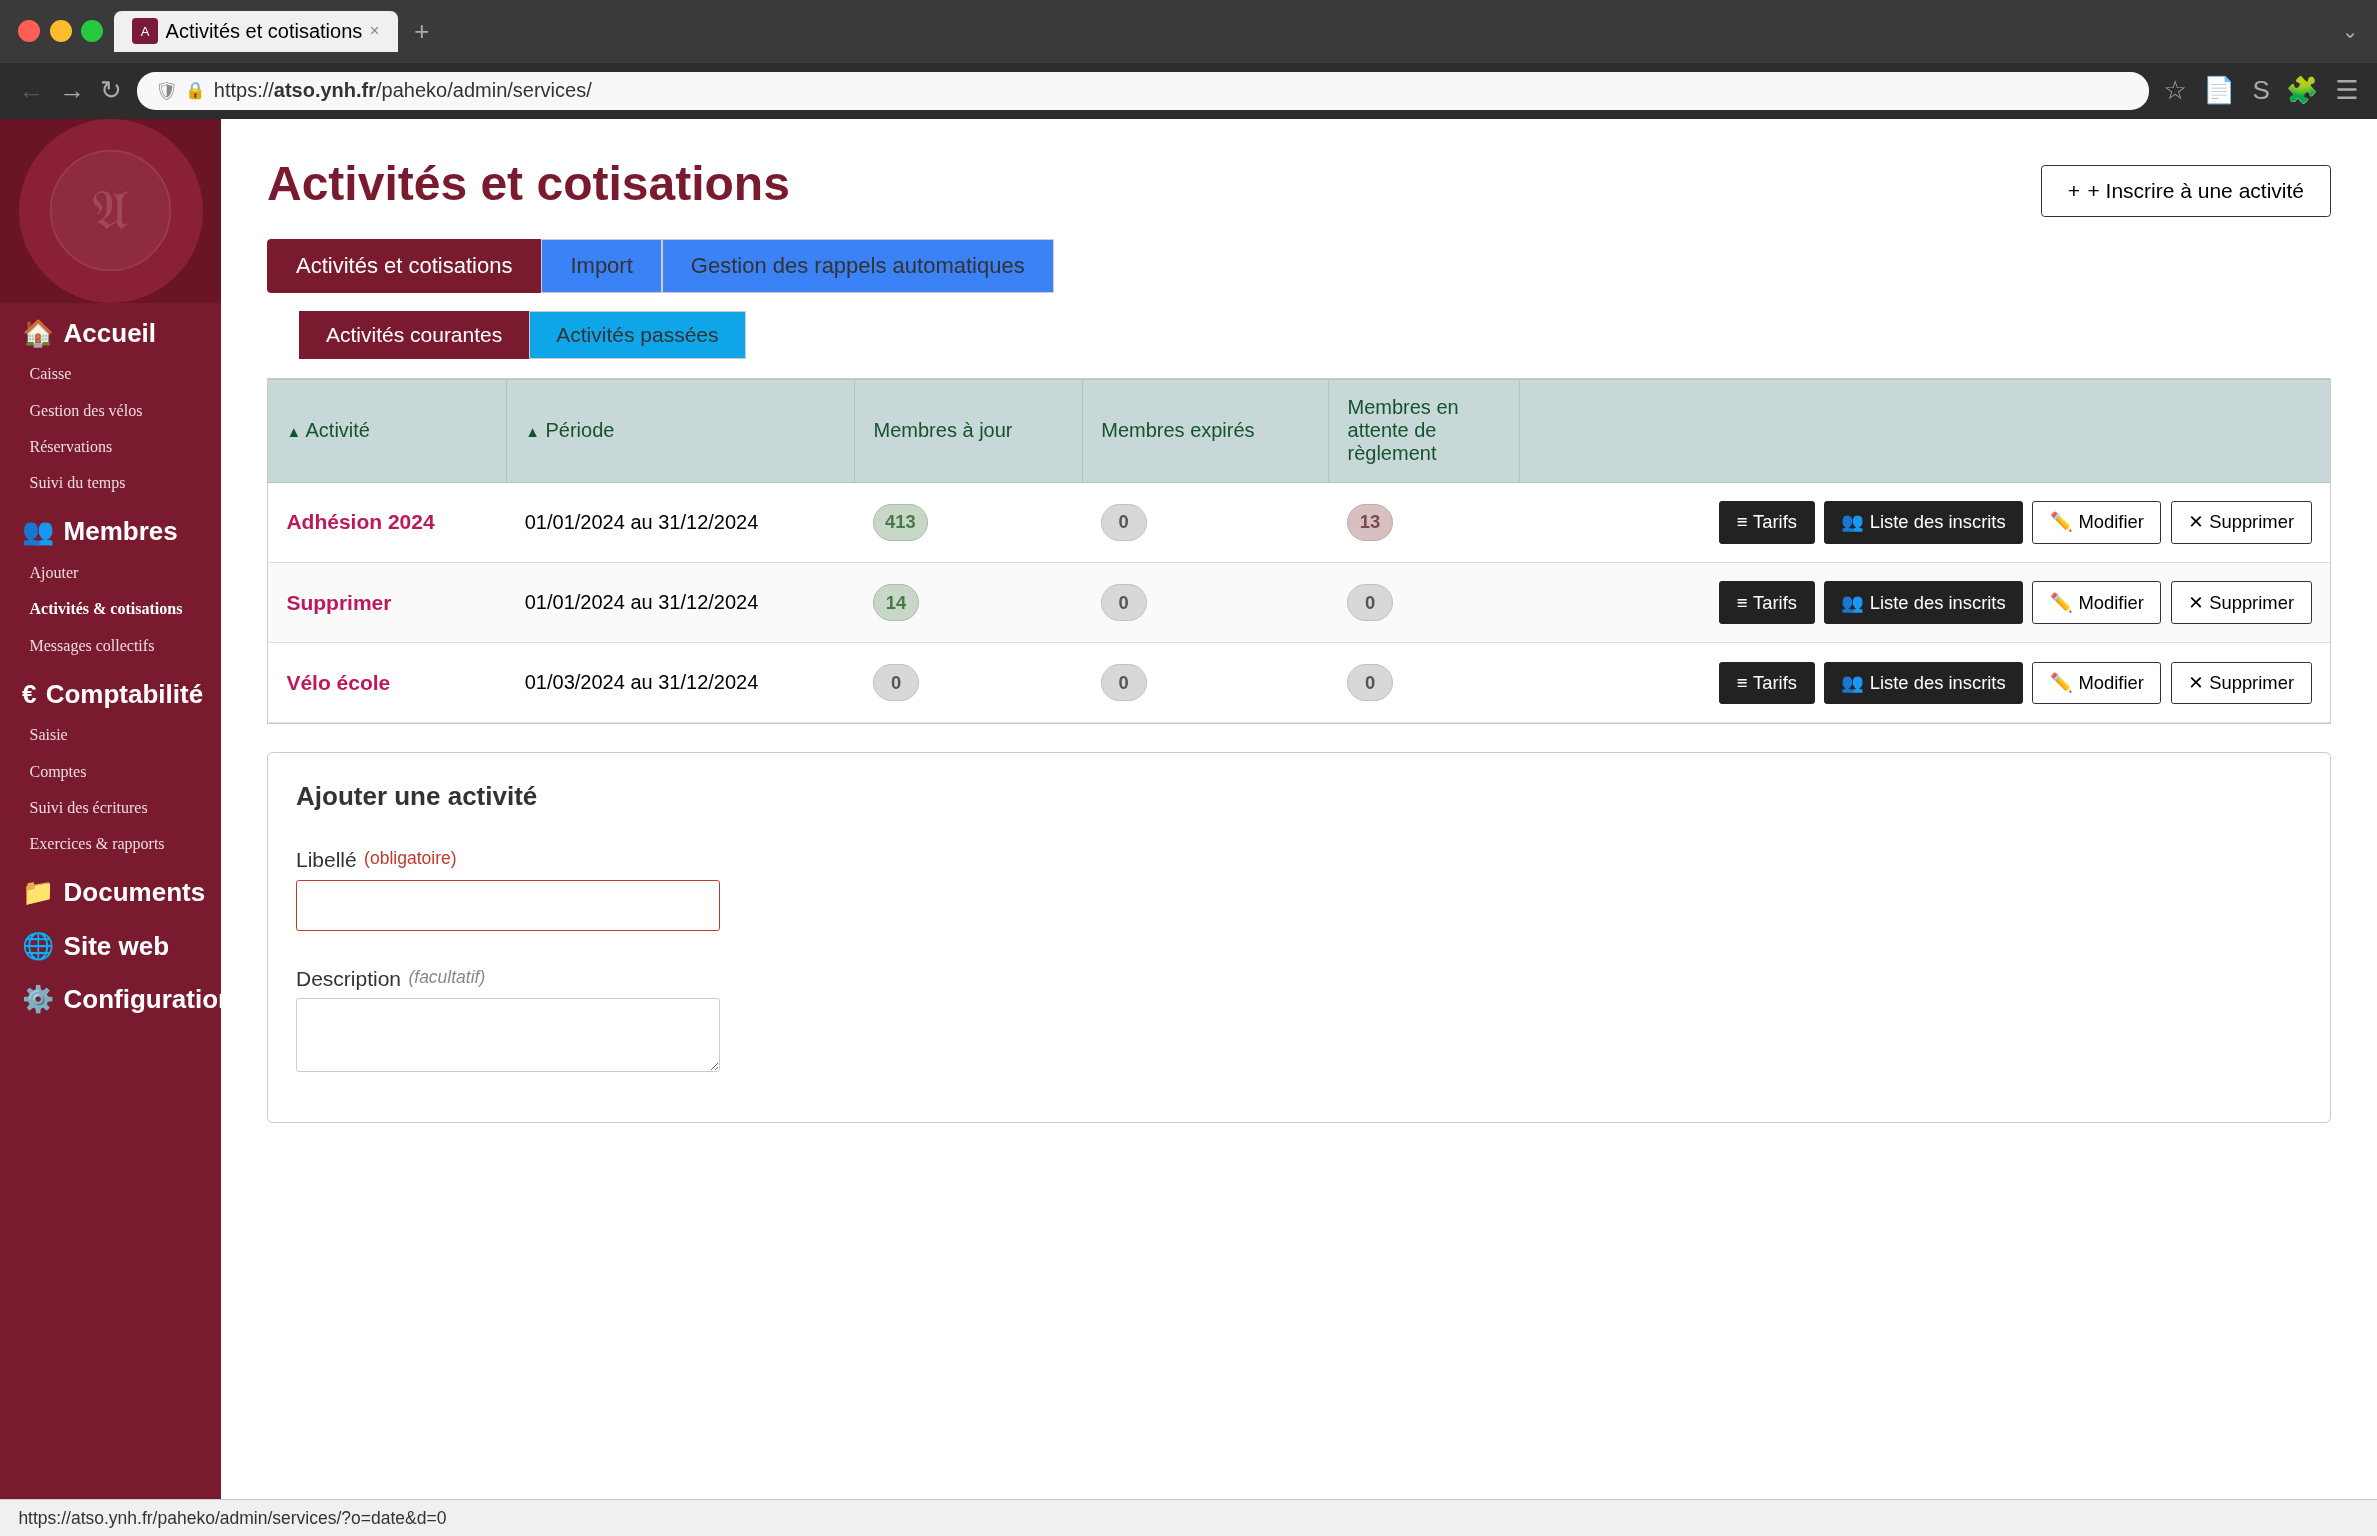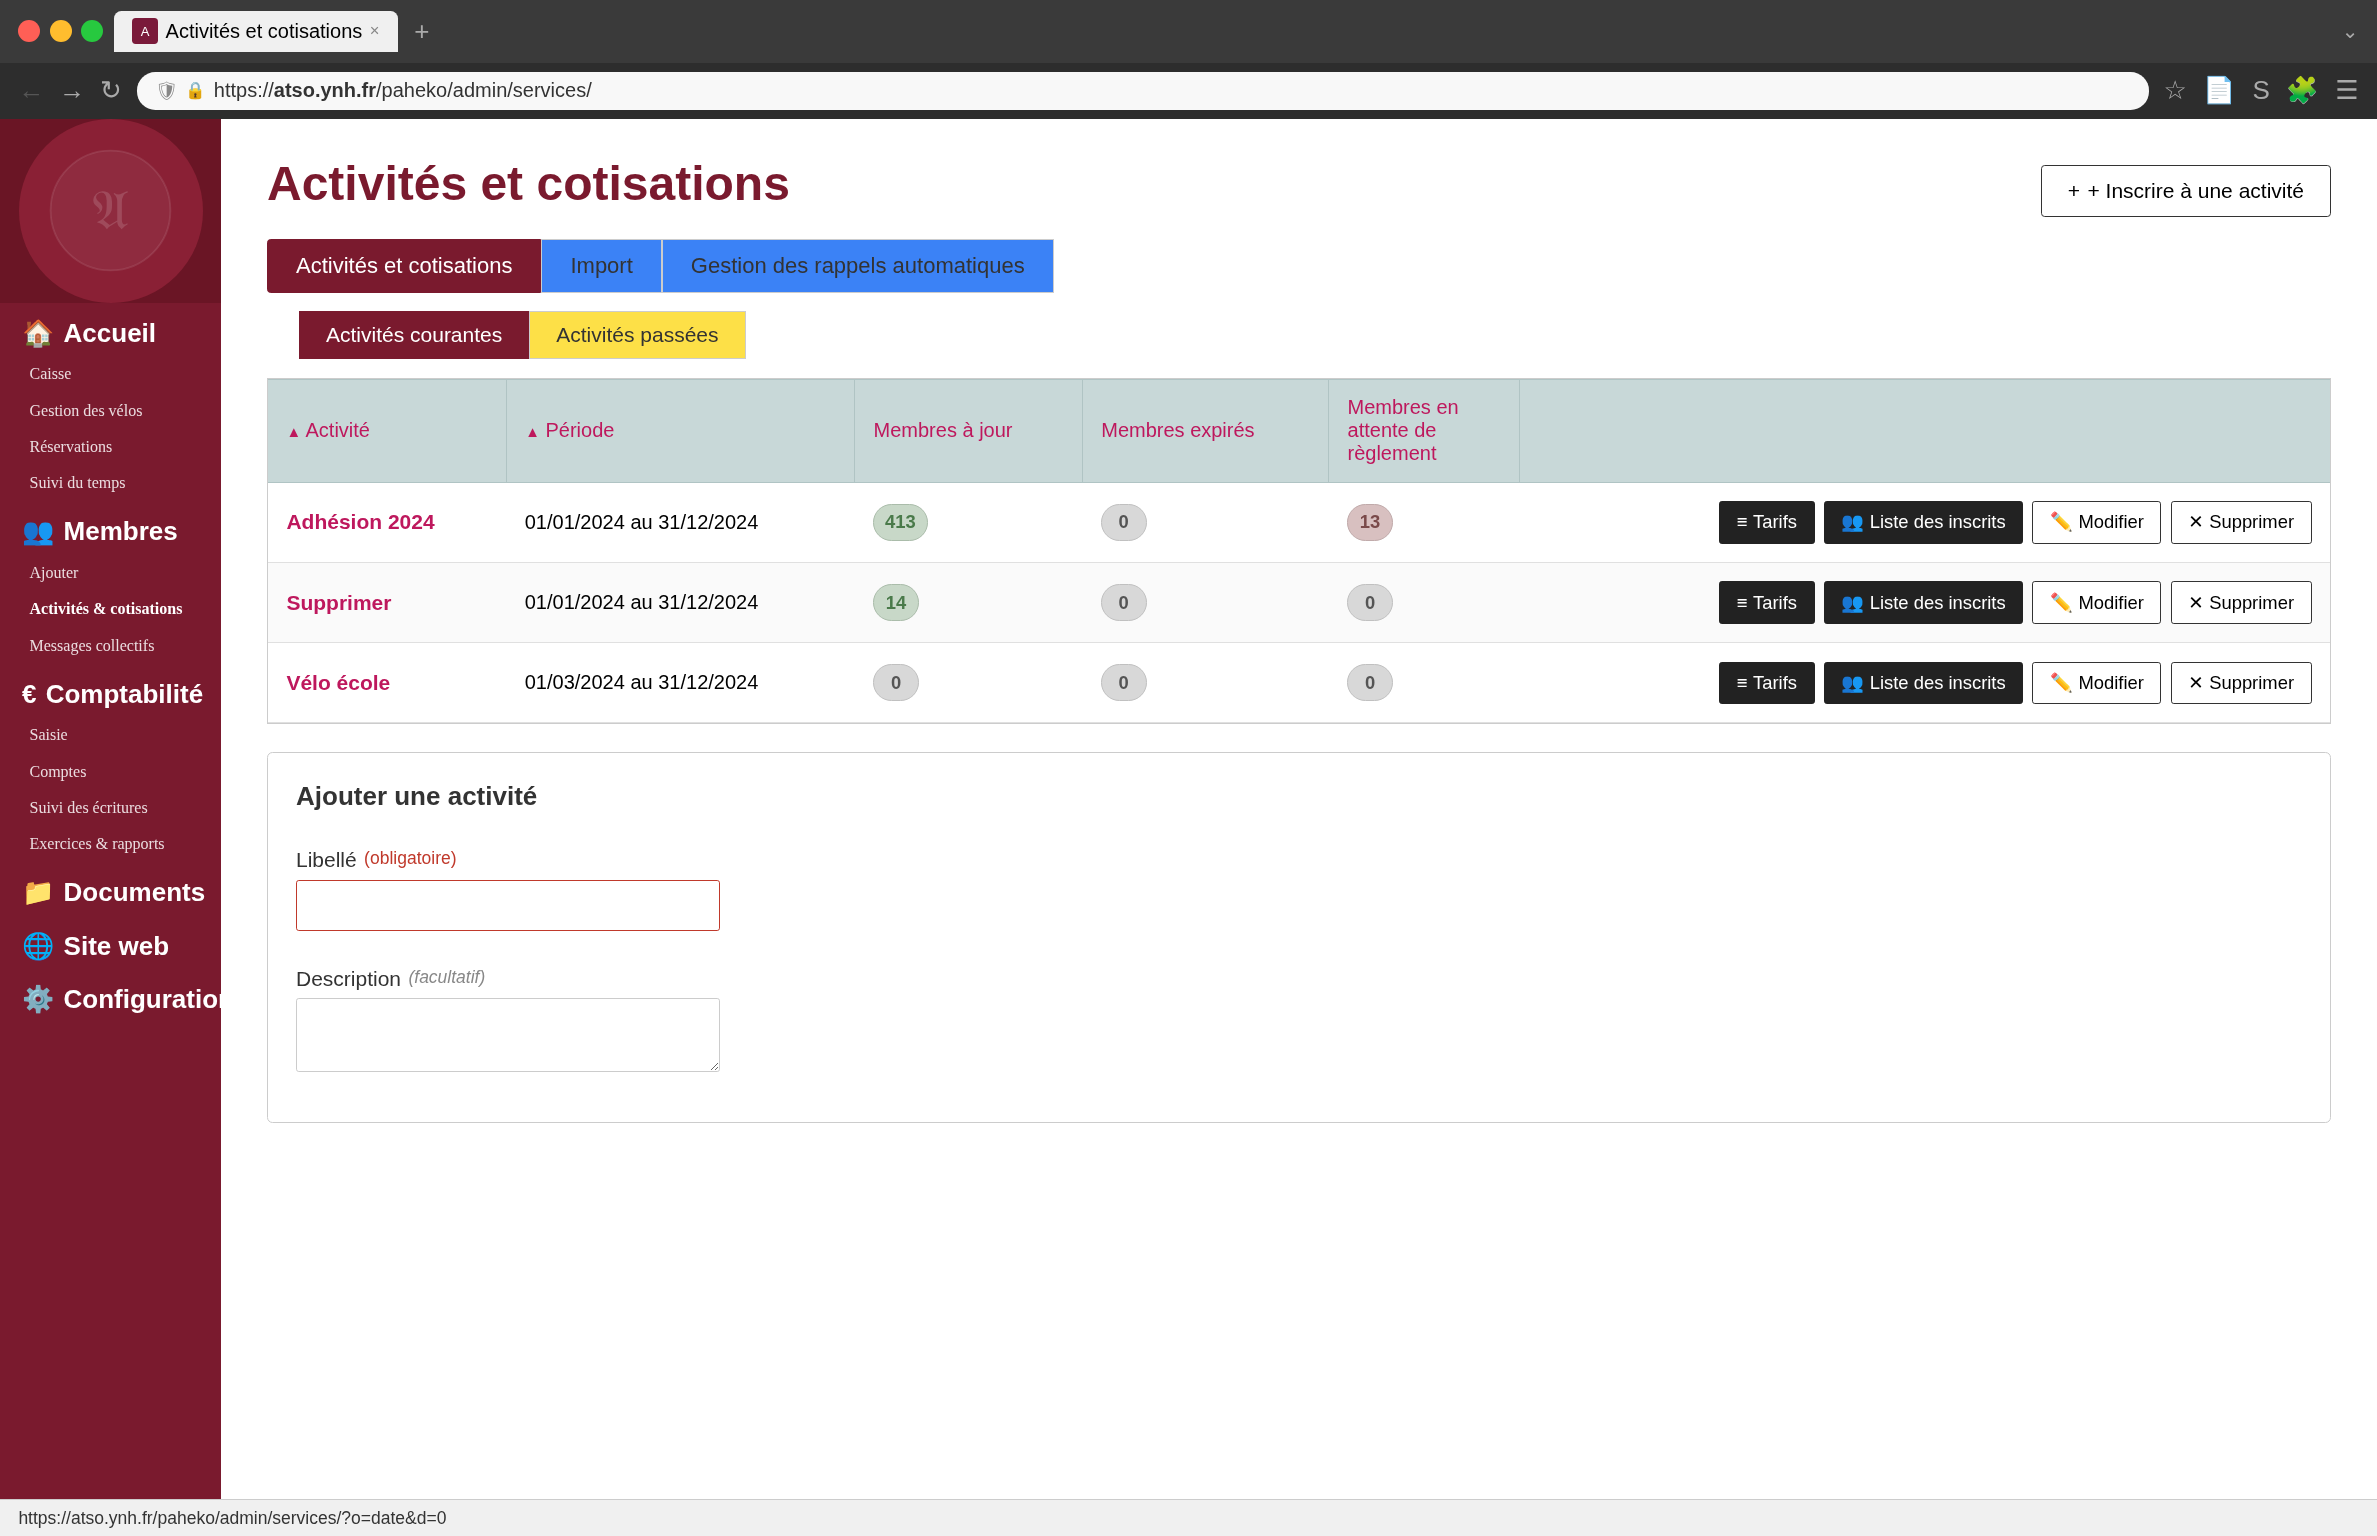--- a/index.html
+++ b/index.html
@@ -47,28 +47,28 @@
 
     .page-title { font-size: 48px; font-weight: bold; color: #7a1a2e; margin-bottom: 28px; }
 
     
     .tab-nav { display: flex; gap: 0; margin-bottom: 0; border-bottom: none; }
     .tab-nav-item { padding: 13px 28px; font-size: 22px; cursor: pointer; border: 0.9px solid #ccc; background: #3b82f6; color: #333; }
     .tab-nav-item.active { background: #7a1a2e; color: white; border-color: #7a1a2e; }
     .tab-nav-item:first-child { border-radius: 3.7px 0 0 3.7px; }
 
     .tab-nav2 { display: flex; gap: 0; margin-top: 18.4px; margin-bottom: 0; padding-left: 32px; }
-    .tab-nav2-item { padding: 11px 26px; font-size: 21px; cursor: pointer; border: 0.9px solid #ccc; background: #fde047; color: #333; }
+    .tab-nav2-item { padding: 11px 26px; font-size: 21px; cursor: pointer; border: 0.9px solid #ccc; background: #0ea5e9; color: #333; }
     .tab-nav2-item.active { background: #7a1a2e; color: white; border-color: #7a1a2e; }
     .btn-primary-outline { padding: 13px 26px; font-size: 21px; border: 1.8px solid #333; background: white; cursor: pointer; border-radius: 3.7px; font-weight: 500; display: flex; align-items: center; gap: 7.4px; }
 
     
     .data-table { width: 100%; border-collapse: collapse; margin-top: 0; }
     .table-header { background: #c8d8d8; }
-    .table-header th { padding: 16.6px 18.4px; font-size: 20px; text-align: left; font-weight: 500; color: #be185d; border: 0.9px solid #b0c4c4; }
+    .table-header th { padding: 16.6px 18.4px; font-size: 20px; text-align: left; font-weight: 500; color: #14532d; border: 0.9px solid #b0c4c4; }
     .table-header th:first-child { border-left: none; }
     .table-header th:last-child { border-right: none; }
     .table-row td { padding: 18.4px 18.4px; font-size: 20px; border-bottom: 0.9px solid #e0e0e0; vertical-align: middle; }
     .table-row:nth-child(even) td { background: #fafafa; }
 
     .activity-link { color: #be185d; font-weight: bold; font-size: 21px; text-decoration: none; cursor: pointer; }
 
     .badge { display: inline-flex; align-items: center; justify-content: center; min-width: 46px; height: 37px; border-radius: 18.4px; font-size: 18.4px; font-weight: bold; padding: 0 11px; }
     .badge-green { background: #c8d8c8; color: #4a7a4a; border: 0.9px solid #aabcaa; }
     .badge-gray { background: #d8d8d8; color: #555; border: 0.9px solid #c0c0c0; }

